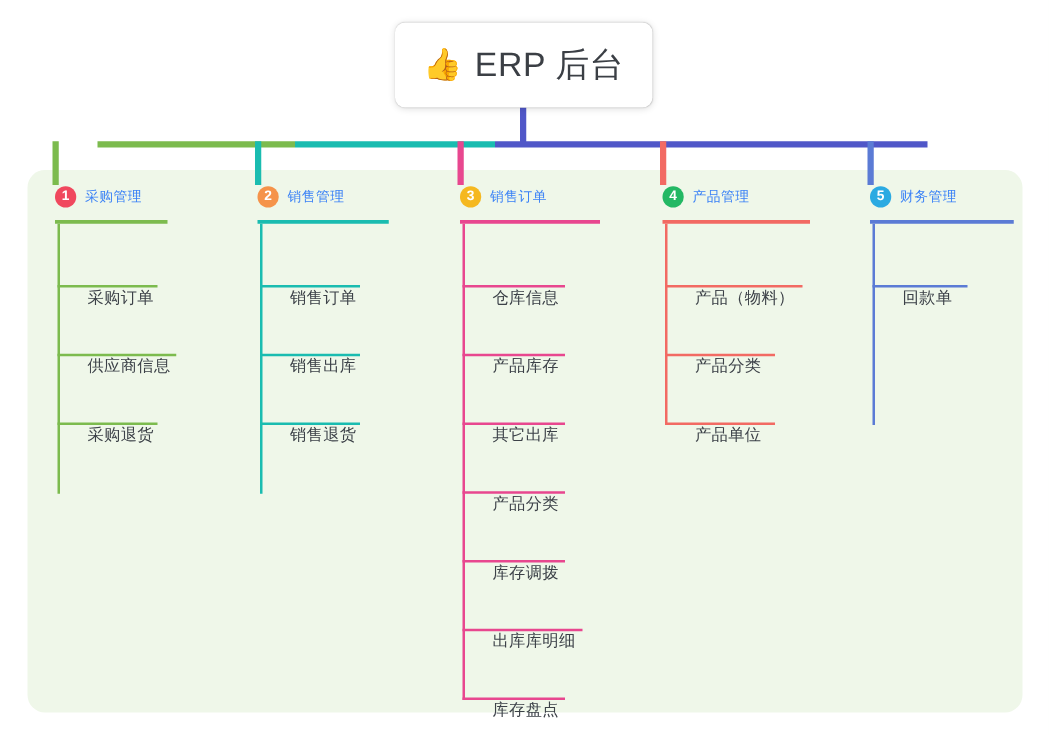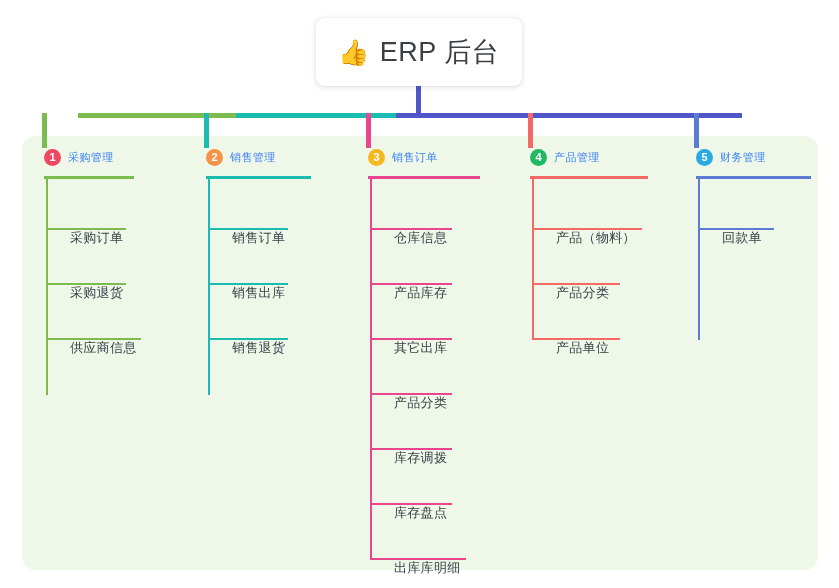--- a/index.html
+++ b/index.html
@@ -187,26 +187,26 @@
         <span class="col-title">采购管理</span>
       </div>
       <div class="col-underline" style="width: 90px; background: rgb(124, 187, 78); margin-left: 6px;"></div>
       <div class="col-body" style="height: 220px;">
         <div class="spine" style="height: 216px; background: rgb(124, 187, 78);"></div>
         <div class="item">
           <span class="item-label">采购订单</span>
           <div class="item-rule" style="width: 80px; background: rgb(124, 187, 78);"></div>
         </div>
         <div class="item">
+          <span class="item-label">供应商信息</span>
+          <div class="item-rule" style="width: 95px; background: rgb(124, 187, 78);"></div>
+        </div>
+        <div class="item">
           <span class="item-label">采购退货</span>
           <div class="item-rule" style="width: 80px; background: rgb(124, 187, 78);"></div>
-        </div>
-        <div class="item">
-          <span class="item-label">供应商信息</span>
-          <div class="item-rule" style="width: 95px; background: rgb(124, 187, 78);"></div>
         </div>
       </div>
     </div>
     <div class="column" style="left: 200px; width: 150px;">
       <div class="col-head">
         <span class="badge" style="background: rgb(245, 147, 74);">2</span>
         <span class="col-title">销售管理</span>
       </div>
       <div class="col-underline" style="width: 105px; background: rgb(26, 188, 176); margin-left: 6px;"></div>
       <div class="col-body" style="height: 220px;">
@@ -247,26 +247,26 @@
         </div>
         <div class="item">
           <span class="item-label">产品分类</span>
           <div class="item-rule" style="width: 82px; background: rgb(232, 71, 143);"></div>
         </div>
         <div class="item">
           <span class="item-label">库存调拨</span>
           <div class="item-rule" style="width: 82px; background: rgb(232, 71, 143);"></div>
         </div>
         <div class="item">
-          <span class="item-label">库存盘点</span>
-          <div class="item-rule" style="width: 82px; background: rgb(232, 71, 143);"></div>
-        </div>
-        <div class="item">
           <span class="item-label">出库库明细</span>
           <div class="item-rule" style="width: 96px; background: rgb(232, 71, 143);"></div>
+        </div>
+        <div class="item">
+          <span class="item-label">库存盘点</span>
+          <div class="item-rule" style="width: 82px; background: rgb(232, 71, 143);"></div>
         </div>
       </div>
     </div>
     <div class="column" style="left: 524px; width: 150px;">
       <div class="col-head">
         <span class="badge" style="background: rgb(35, 184, 100);">4</span>
         <span class="col-title">产品管理</span>
       </div>
       <div class="col-underline" style="width: 118px; background: rgb(242, 106, 99); margin-left: 6px;"></div>
       <div class="col-body" style="height: 165px;">

